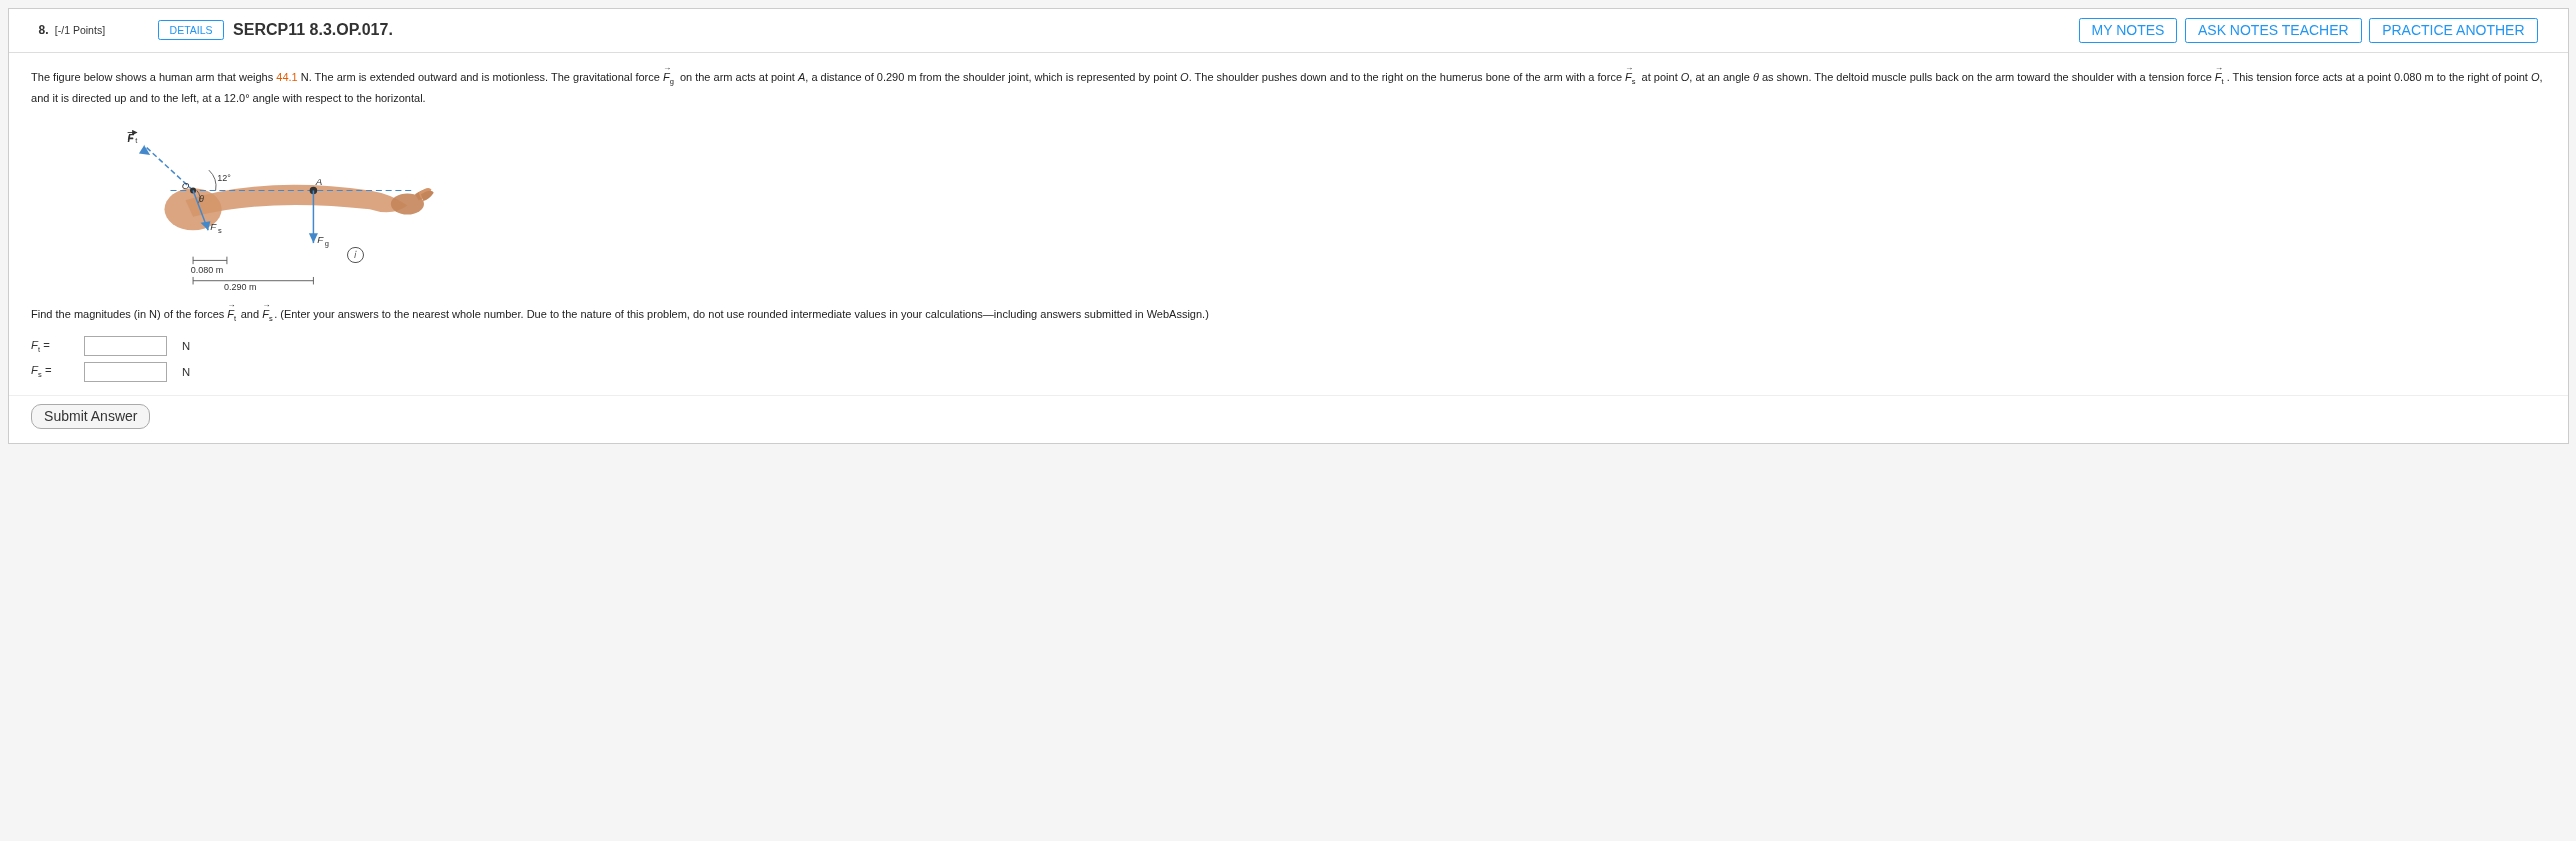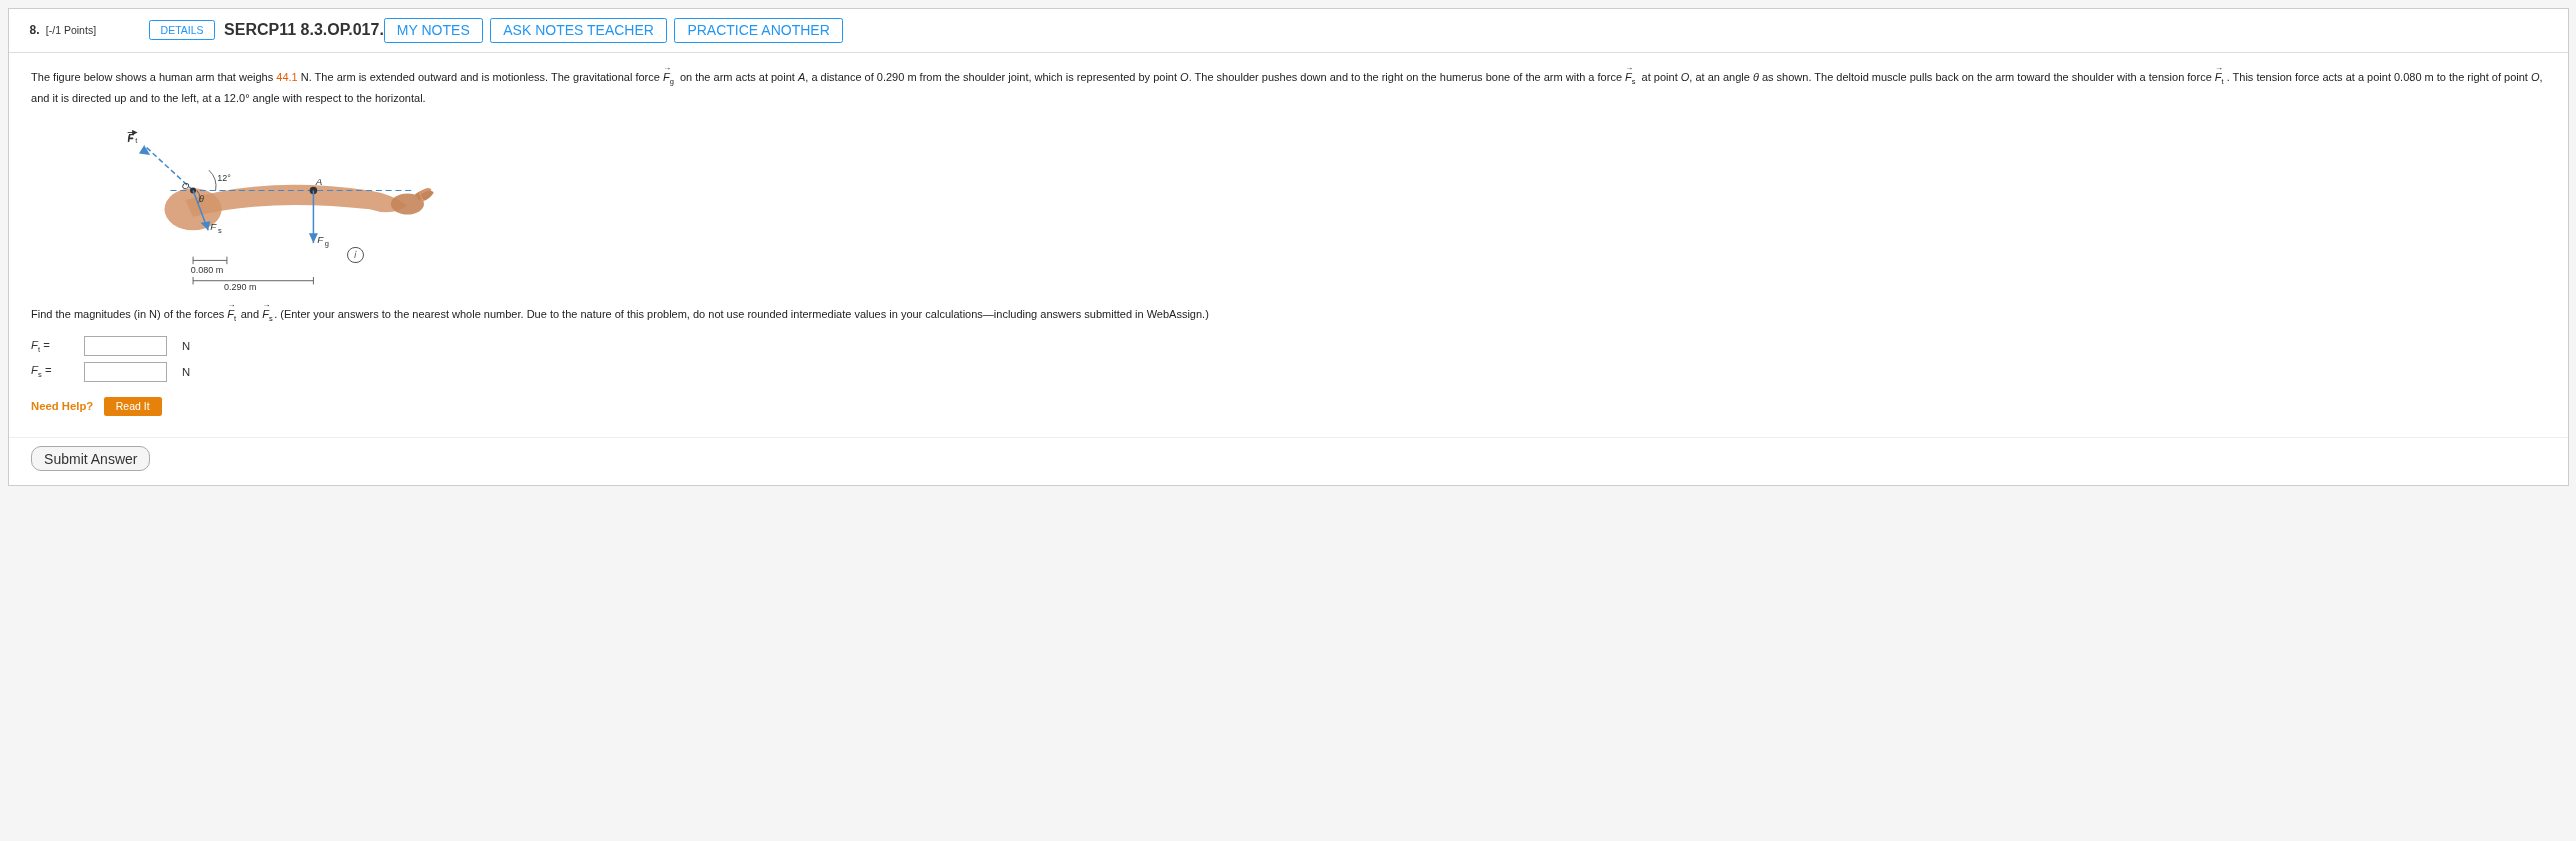--- a/index.html
+++ b/index.html
@@ -11,21 +11,22 @@
     }
     .page-wrapper {
       background: #fff;
       border: 0.8px solid #ccc;
       margin: 7.5px;
       padding: 0;
     }
     .header-bar {
       display: flex;
       align-items: center;
-      padding: 9px 21px;
+      justify-content: space-between;
+      padding: 9px 30px;
       border-bottom: 0.8px solid #ddd;
     }
     .header-left {
       display: flex;
       align-items: center;
       gap: 9px;
     }
     .question-num {
       font-size: 12px;
       font-weight: bold;
@@ -280,24 +281,20 @@
       <span class="input-label"><i>F</i><sub>t</sub> = </span>
       <input type="text" class="answer-input" placeholder="" style="">
       <span class="unit-label">N</span>
     </div>
     <div class="input-row">
       <span class="input-label"><i>F</i><sub>s</sub> = </span>
       <input type="text" class="answer-input" placeholder="" style="">
       <span class="unit-label">N</span>
     </div>
 
-    <div class="need-help-row">
-      <span class="need-help-label">Need Help?</span>
-      <button class="read-it-btn">Read It</button>
-    </div>
 
   </div>
 
   <div class="submit-row">
     <button class="submit-btn">Submit Answer</button>
   </div>
 
 </div>
 
 

